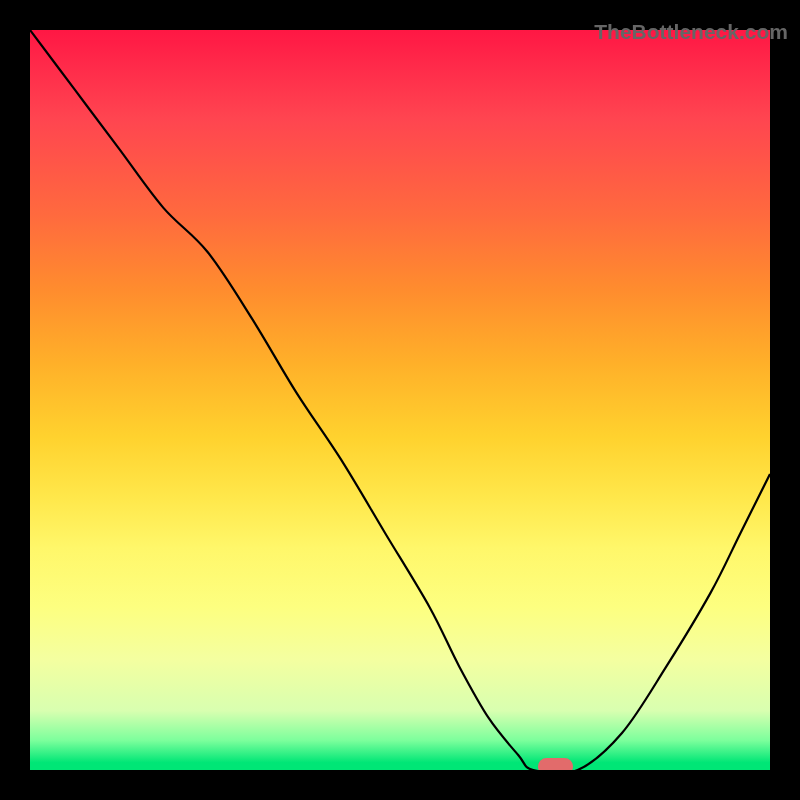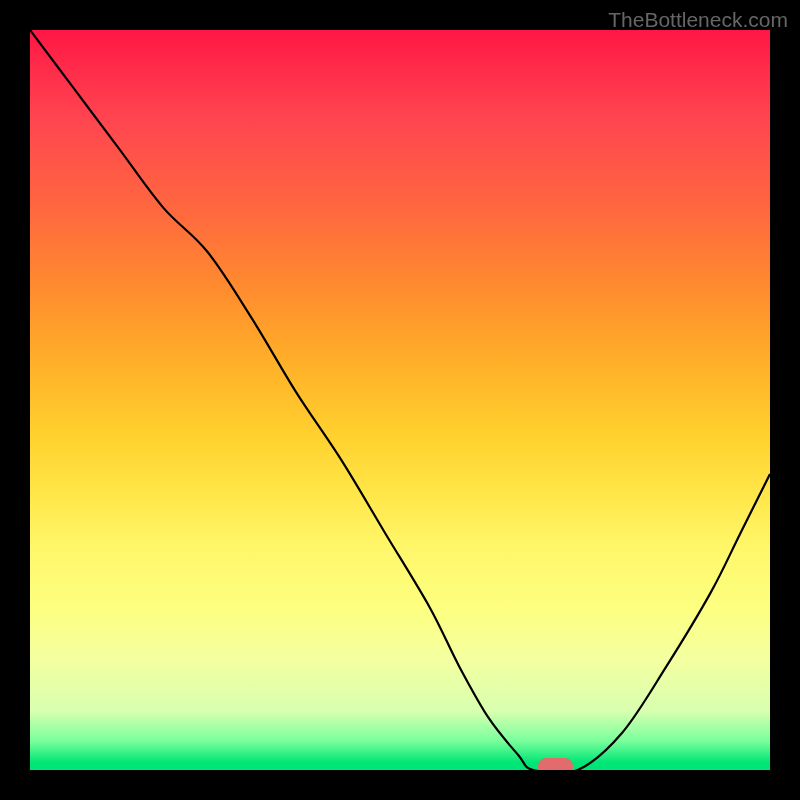--- a/index.html
+++ b/index.html
@@ -6,25 +6,25 @@
   body {
     width: 800px;
     height: 800px;
     background: #000;
     position: relative;
     font-family: Arial, sans-serif;
     overflow: hidden;
   }
   .watermark {
     position: absolute;
-    top: 8px;
+    top: 20px;
     right: 12px;
     color: #666;
     font-size: 21px;
-    font-weight: 400;
+    font-weight: 700;
     z-index: 10;
   }
   .plot-area {
     position: absolute;
     left: 30px;
     top: 30px;
     width: 740px;
     height: 740px;
     overflow: hidden;
   }

